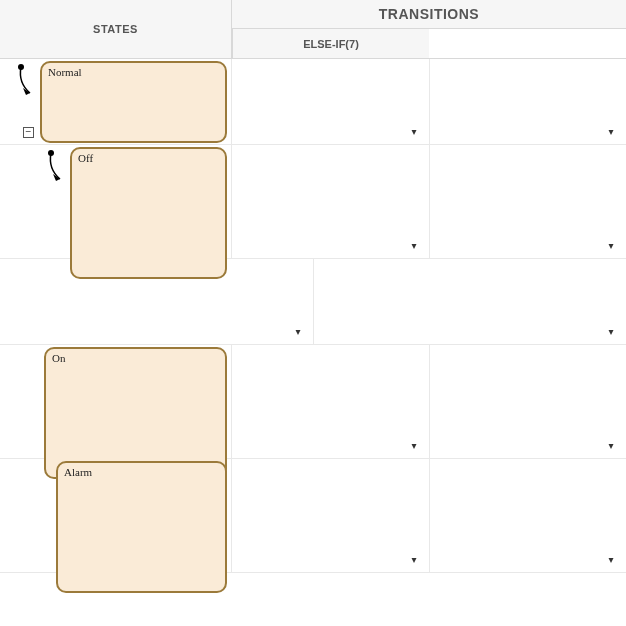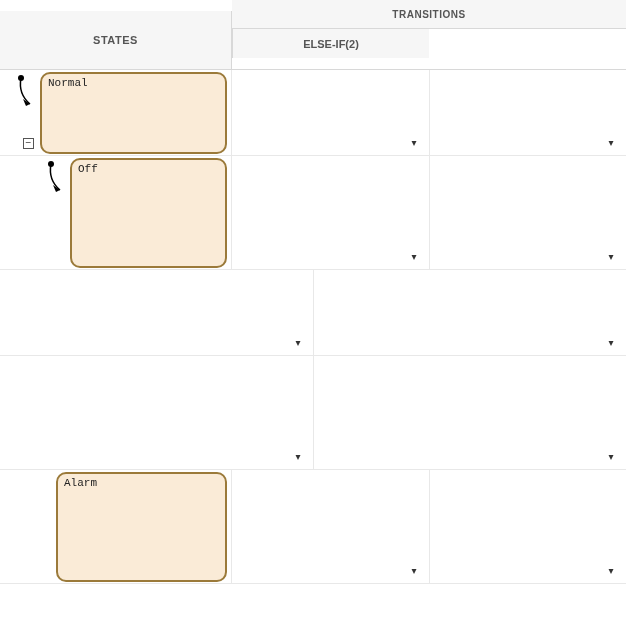--- a/index.html
+++ b/index.html
@@ -23,33 +23,32 @@
       height: 58px;
       display: flex;
       align-items: center;
       justify-content: center;
       font-size: 11px;
       font-weight: 600;
       color: #555;
       letter-spacing: 0.5px;
       border-right: 1px solid #d8d8d8;
       background: #f6f6f6;
-      margin-top: 11px;
     }
     .transitions-wrapper {
       flex: 1;
       display: flex;
       flex-direction: column;
     }
     .transitions-header {
       height: 29px;
       display: flex;
       align-items: center;
       justify-content: center;
-      font-size: 10px;
+      font-size: 14px;
       font-weight: 600;
       color: #555;
       letter-spacing: 0.5px;
       border-bottom: 1px solid #d8d8d8;
       background: #f6f6f6;
     }
     .subheader-row {
       display: flex;
       height: 29px;
     }
@@ -117,27 +116,27 @@
       position: absolute;
       top: 2px;
       left: 2px;
     }
     .state-box {
       flex: 1;
       background: #faebd7;
       border: 2px solid #9b7a3a;
       border-radius: 10px;
       padding: 3px 6px;
-      font-family: Liberation Mono, monospace;
+      font-family: Liberation Serif, serif;
       font-size: 11px;
       color: #222;
       position: relative;
     }
     .state-box.h82 { height: 82px; }
-    .state-box.h110 { height: 110px; }
+    .state-box.h110 { height: 132px; }
     .transition-cell {
       width: 50%;
       display: flex;
       align-items: flex-end;
       justify-content: flex-end;
       padding: 0 8px 6px 0;
     }
     .transition-cell.left { }
     .transition-cell.right { border-left: 1px solid #e8e8e8; }
     .dropdown-caret {
@@ -157,21 +156,21 @@
   </style>
 </head>
 <body>
 
 <div class="container">
   <div class="header-row">
     <div class="states-header">STATES</div>
     <div class="transitions-wrapper">
       <div class="transitions-header">TRANSITIONS</div>
       <div class="subheader-row">
-        <div class="elseif-header">ELSE-IF(2)</div>
+        <div class="elseif-header">ELSE-IF(7)</div>
       </div>
     </div>
   </div>
 
   <div class="body">
 
     <div class="state-row" style="height:86px">
       <div class="state-cell top-level">
         <div class="init-arrow">
           <svg width="22" height="38">
@@ -223,20 +222,25 @@
         <div class="transition-cell left">
           <div class="dropdown-caret">▾</div>
         </div>
         <div class="transition-cell right">
           <div class="dropdown-caret">▾</div>
         </div>
       </div>
     </div>
 
     <div class="state-row" style="height:114px">
+      <div class="state-cell child-level">
+        <div class="state-box h110">
+          <span>On</span>
+        </div>
+      </div>
       <div class="transitions-side">
         <div class="transition-cell left">
           <div class="dropdown-caret">▾</div>
         </div>
         <div class="transition-cell right">
           <div class="dropdown-caret">▾</div>
         </div>
       </div>
     </div>
 

